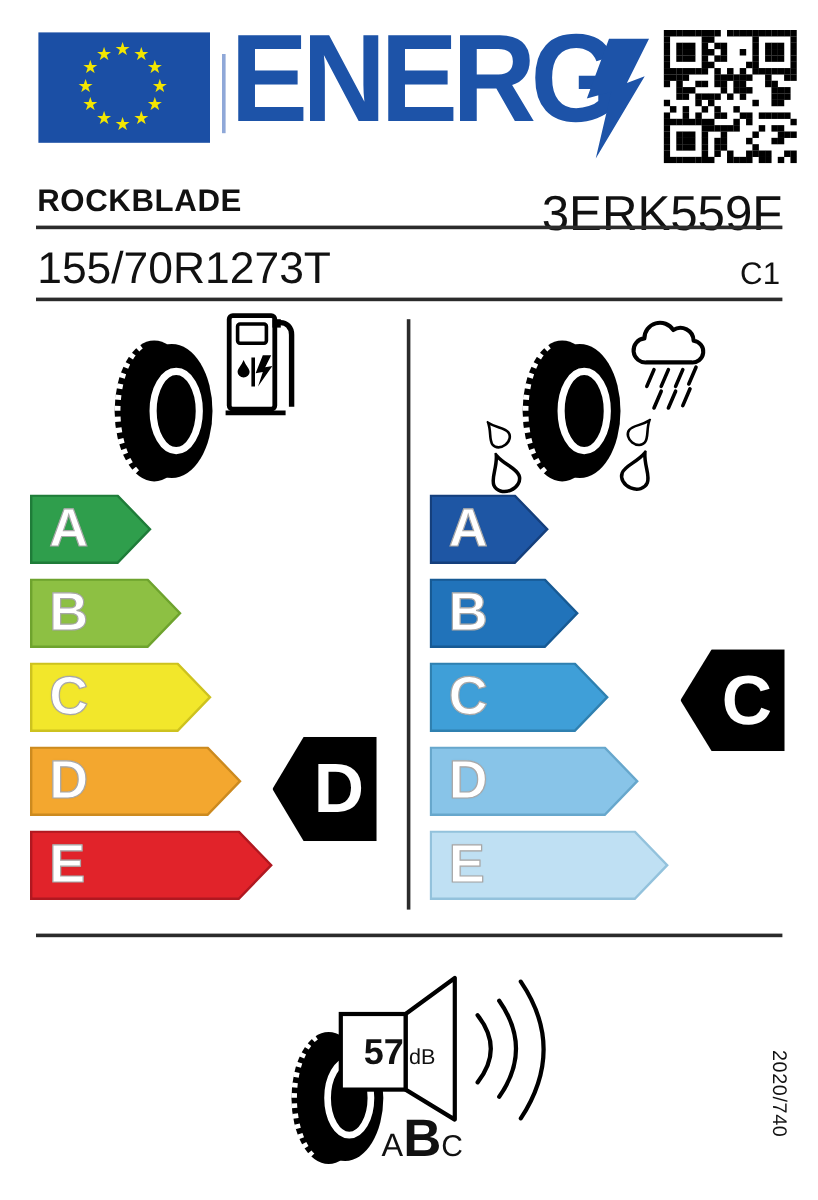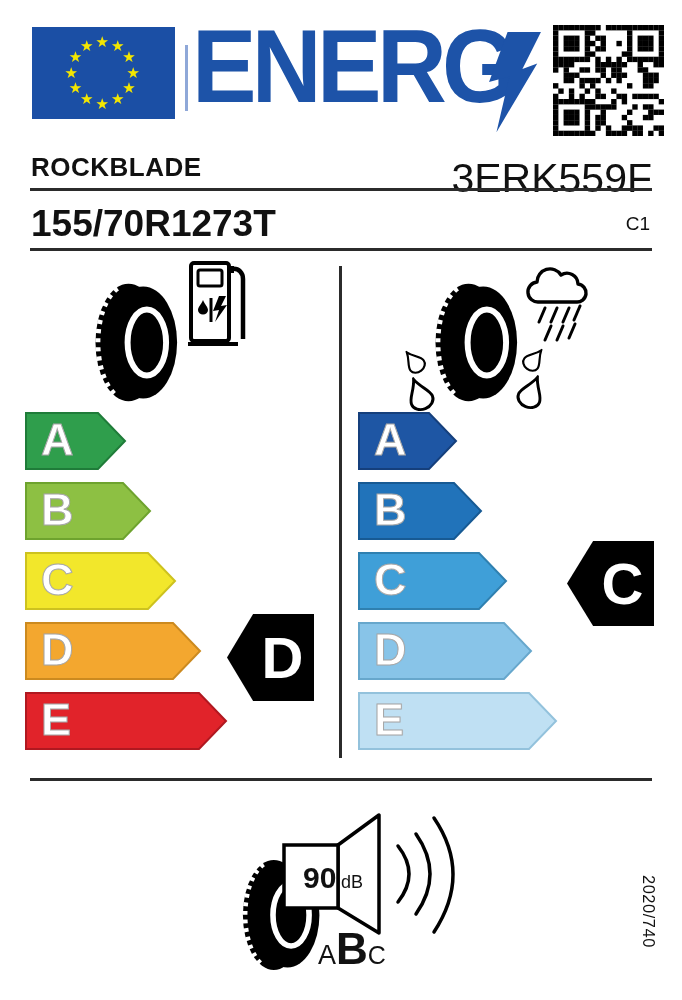--- a/index.html
+++ b/index.html
@@ -16,22 +16,22 @@
   .energ-text {
     left:192px; top:14px; font-size:104px; font-weight:700; color:#1d53a8;
     letter-spacing:-5px; transform:scaleX(0.93); transform-origin:left top; line-height:104px;
   }
   .bolt-svg { left:487px; top:32px; }
   .qr { left:553px; top:25px; width:111px; height:111px; }
 
   .brand-row-text { top:152px; font-size:26px; font-weight:700; letter-spacing:0.5px; }
   .code-text { top:155px; right:30px; font-size:41px; font-weight:400; }
   .hline { left:30px; width:622px; height:3px; background:#2b2b2b; }
-  .size-text { left:31px; top:203px; font-size:37px; font-weight:700; }
-  .class-text { top:213px; right:32px; font-size:19px; }
+  .size-text { left:31px; top:203px; font-size:37px; font-weight:400; }
+  .class-text { top:213px; right:32px; font-size:26px; }
 
   .vdivider { left:339px; top:266px; width:3px; height:492px; background:#2b2b2b; }
 
   .arrow-row { position:absolute; height:58px; }
   .arrow-row svg { position:absolute; left:0; top:0; }
   .arrow-letter {
     position:absolute; left:16px; top:50%; transform:translateY(-52%);
     font-size:45px; font-weight:700; color:#fff;
     -webkit-text-stroke:1px #a8a8a8;
     text-shadow:0 0 1px rgba(120,120,120,0.6);
@@ -450,21 +450,21 @@
   <div class="abs hline" style="top:778px;"></div>
 
   <svg class="abs" style="left:236px;top:858px;" width="86" height="114">
       <use href="#tire"></use>
     </svg>
   <svg class="abs" style="left:278px;top:812px;" width="106" height="125" viewBox="0 0 106 125">
     <polygon points="60,33 101,3 101,121 60,96" fill="#fff" stroke="#000" stroke-width="3.5" stroke-linejoin="round"></polygon>
     <rect x="6" y="33" width="54" height="63" fill="#fff" stroke="#000" stroke-width="3.5"></rect>
   </svg>
   <div class="abs db-text">
-    <span class="db-val">90</span>
+    <span class="db-val">57</span>
     <span class="db-unit">dB</span>
   </div>
   <svg class="abs" style="left:392px;top:812px;" width="86" height="132" viewBox="0 0 86 132">
     <g stroke="#000" stroke-width="3.5" fill="none" stroke-linecap="round">
       <path d="M6,34 Q28,62 6,90"></path>
       <path d="M24,22 Q52,62 24,102"></path>
       <path d="M42,6 Q80,62 42,120"></path>
     </g>
   </svg>
   <div class="abs noise-classes" id="noise-classes">

